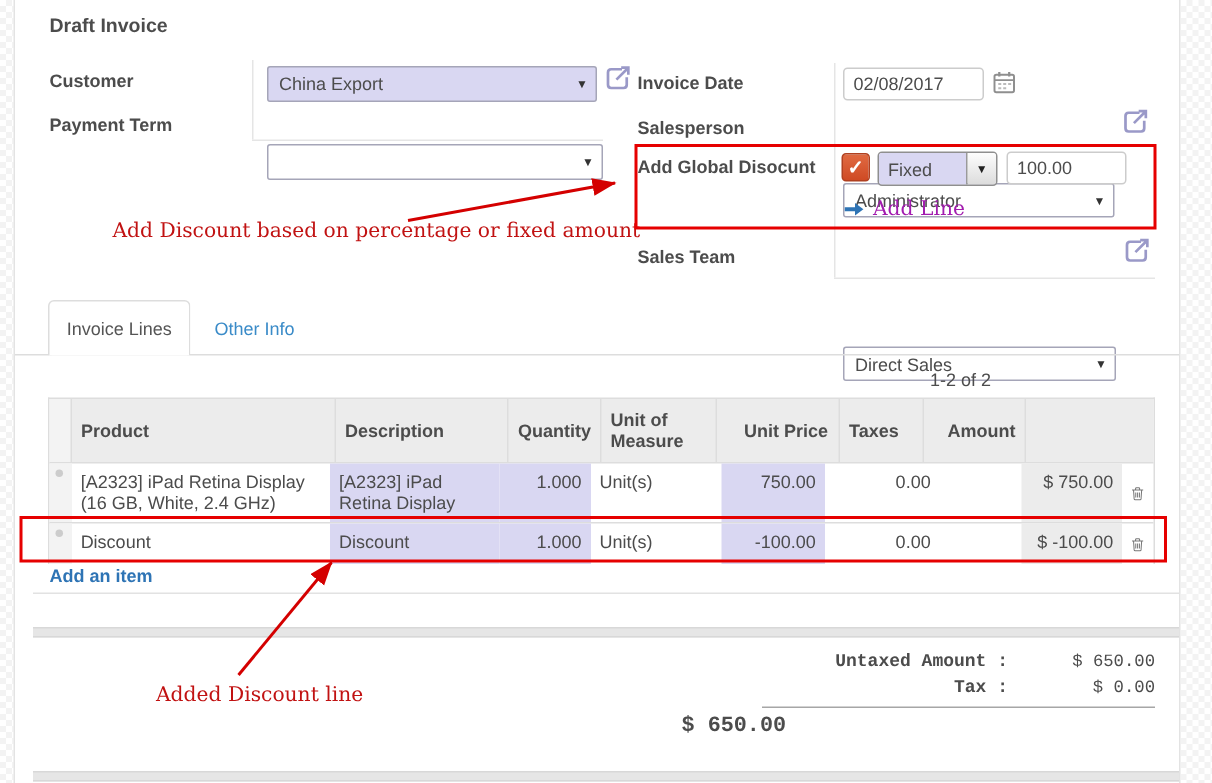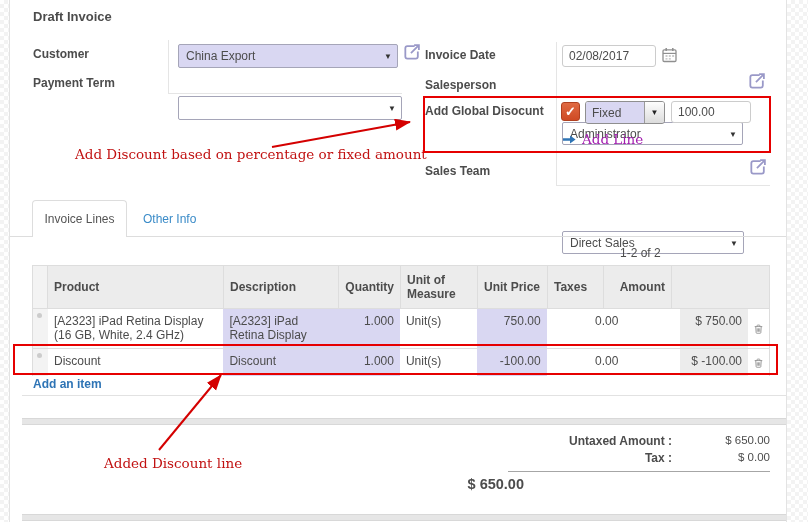--- a/index.html
+++ b/index.html
@@ -58,40 +58,40 @@
   .thead .c:last-child { border-right:none; }
   .tbody .c { padding:5px 6px; }
   .trow.tbody { border-top:1px solid #ddd; }
   .trow.tbody:first-of-type { border-top:none; }
   .c { overflow:hidden; }
   .c.handle  { width:15px; padding:4px 0 0 4px; background:#f3f3f3; }
   .c.product { width:176px; }
   .c.desc    { width:115px; }
   .c.qty     { width:62px; }
   .c.uom     { width:77px; }
-  .c.price   { width:70px; }
+  .c.price   { width:70px;margin-left:12px; }
   .c.disc    { width:78px; }
   .c.taxes   { width:56px; }
   .c.amount  { width:68px; }
   .c.trash   { width:21px; display:flex; align-items:center; justify-content:center; }
   .num { text-align:right; justify-content:flex-end; }
   .tbody .lav { background:var(--lavender); }
   .tbody .amount { background:#ececec; }
   .dot { width:5px; height:5px; border-radius:50%; background:#ccc; display:block; }
   .r1 { min-height:40px; }
   .r2 { min-height:28px; }
   .thead .c { height:42px; }
 
   #add-item { position:absolute; left:33px; top:377px; font-weight:bold; color:#2e74b5; cursor:pointer; }
 
   .band { position:absolute; left:22px; width:764px; background:#e6e6e6; border-top:1px solid #d8d8d8; border-bottom:1px solid #d8d8d8; }
 
   
   #totals { position:absolute; left:440px; top:434px; width:330px; }
-  .tot-row { display:flex; align-items:flex-start; margin-bottom:3px; }
+  .tot-row { display:flex; align-items:flex-end; margin-bottom:3px;font-family:Liberation Mono, monospace; }
   .tot-lbl { flex:1; text-align:right; font-weight:bold; padding-right:14px; }
   .tot-val { width:84px; text-align:right; font-size:11.5px; }
   #tot-line { border-top:1px solid #a6a6a6; margin:6px 0 4px 68px; }
   .grand .tot-lbl { font-size:16px; }
   .grand .tot-val { font-size:14.5px; font-weight:bold; }
 
   #arrow-layer { position:absolute; left:0; top:0; z-index:45; pointer-events:none; }
   svg { display:block; }
   .icon-btn { cursor:pointer; }
 </style>

